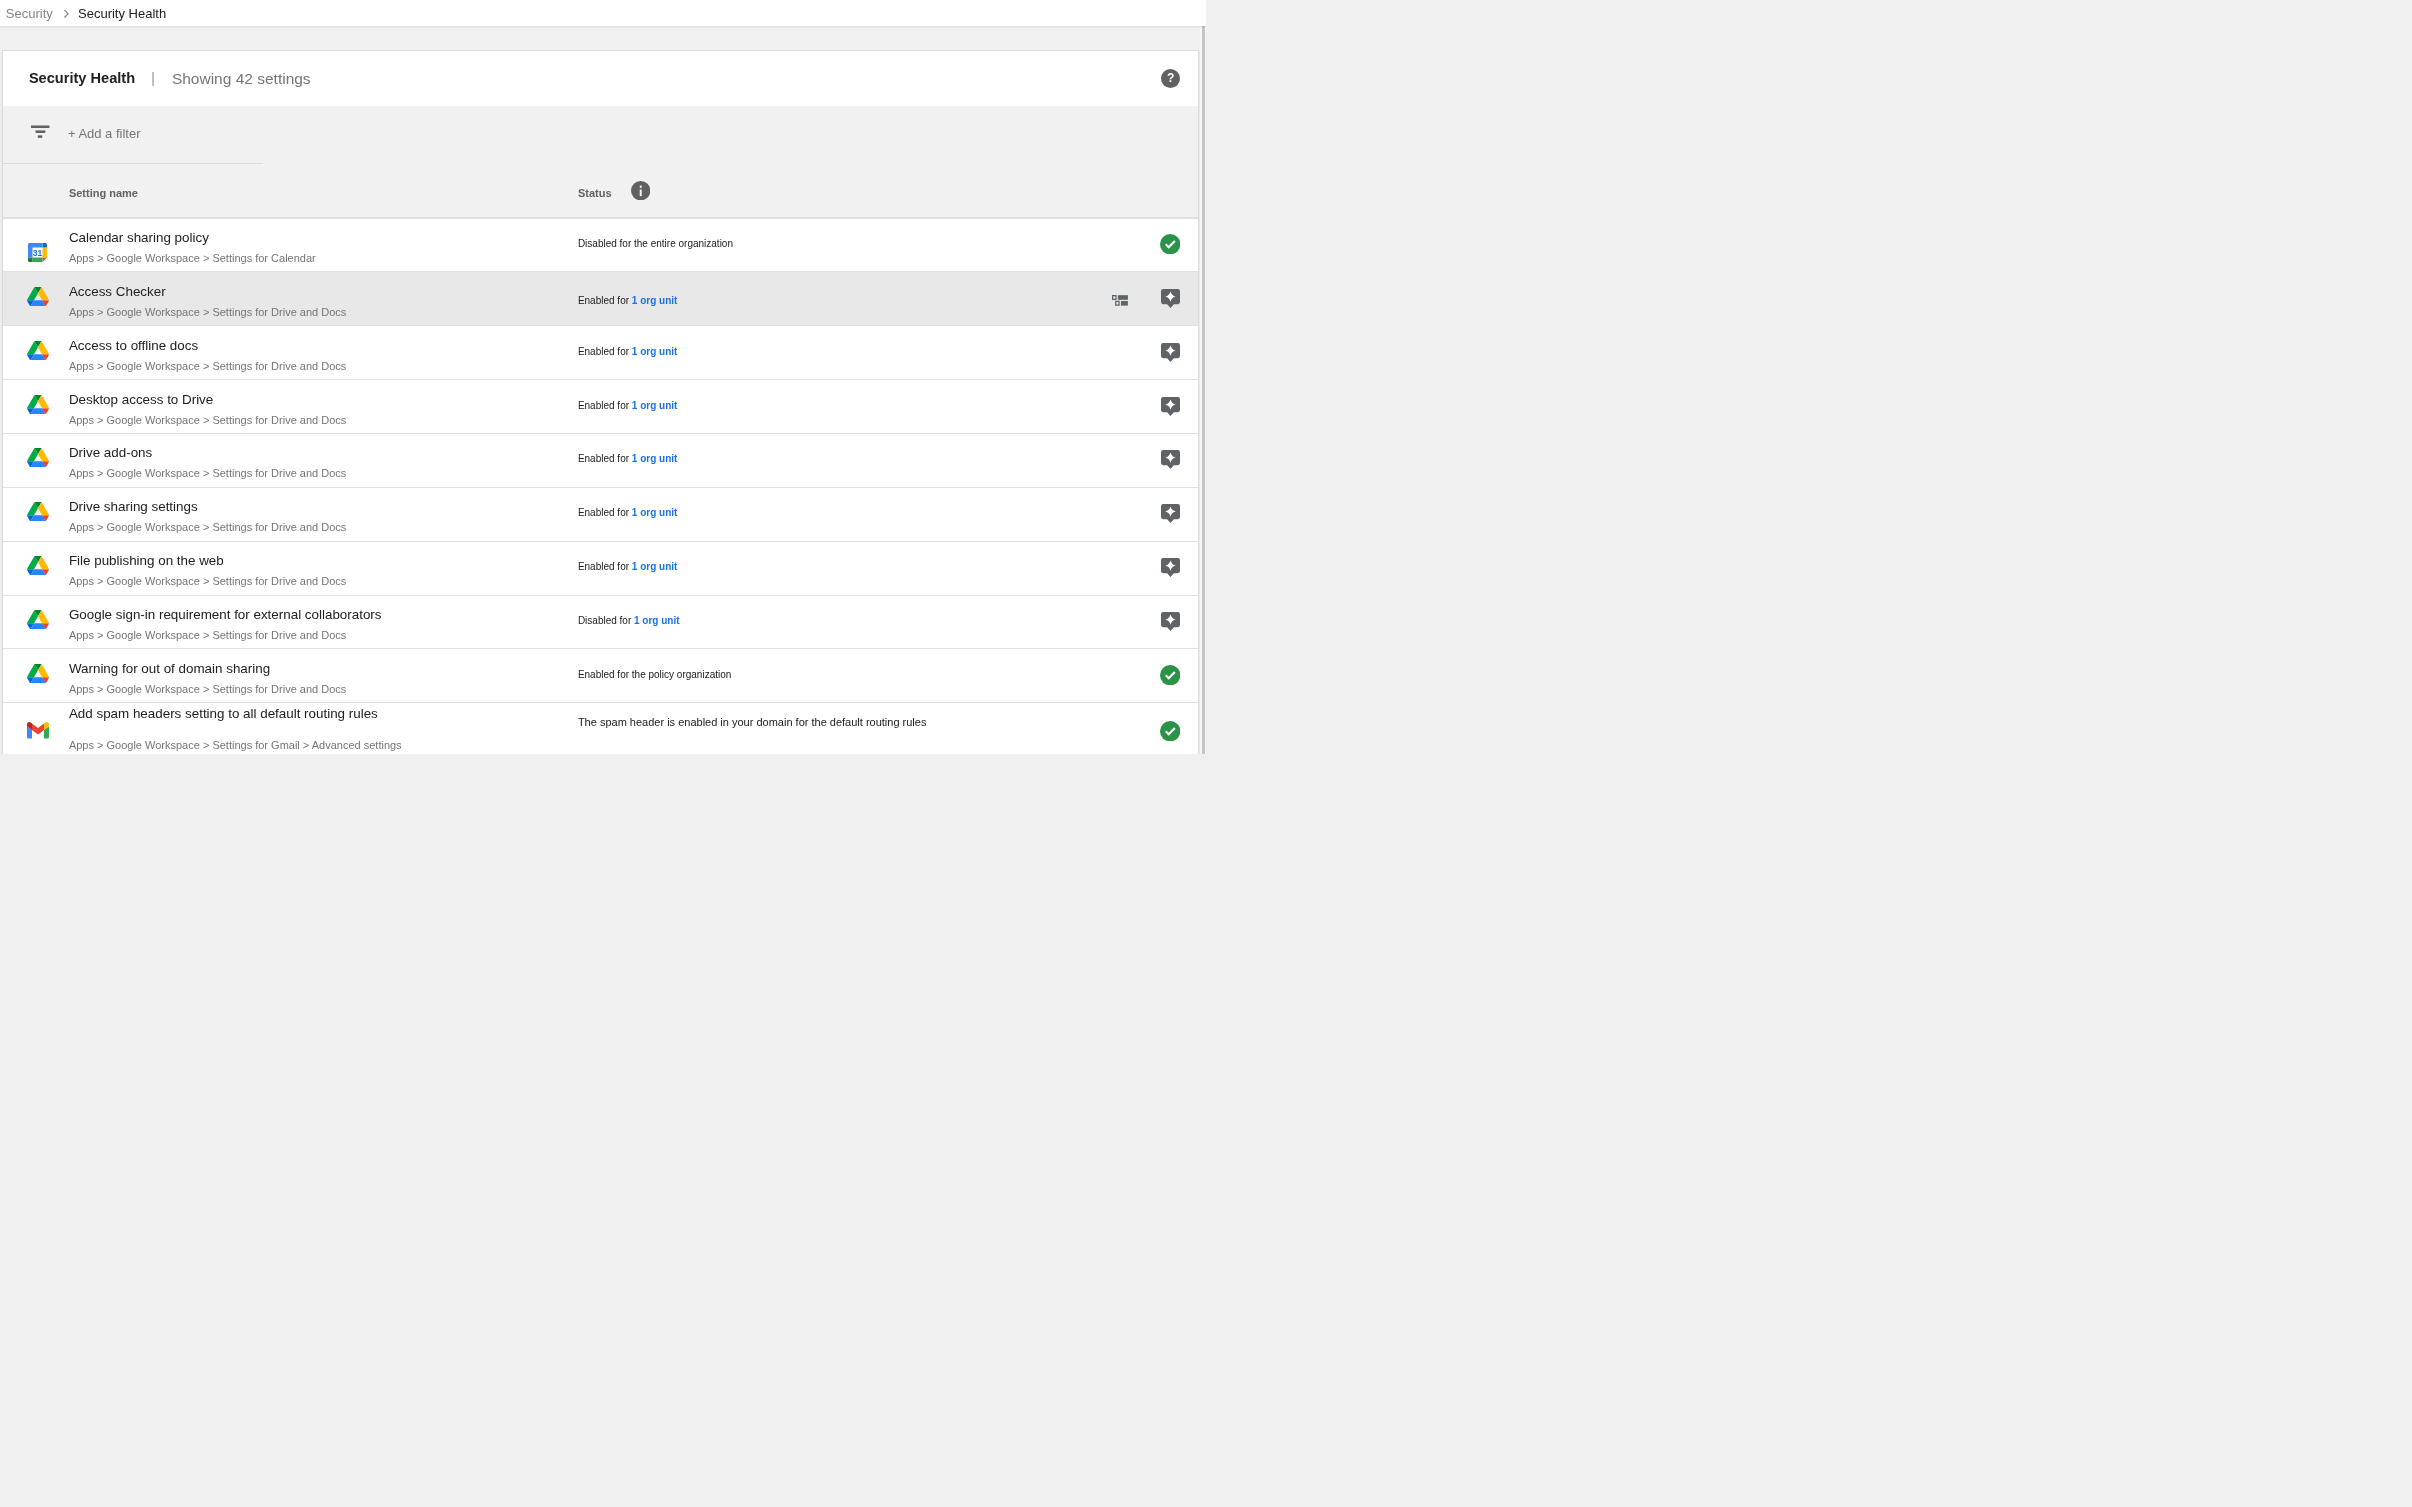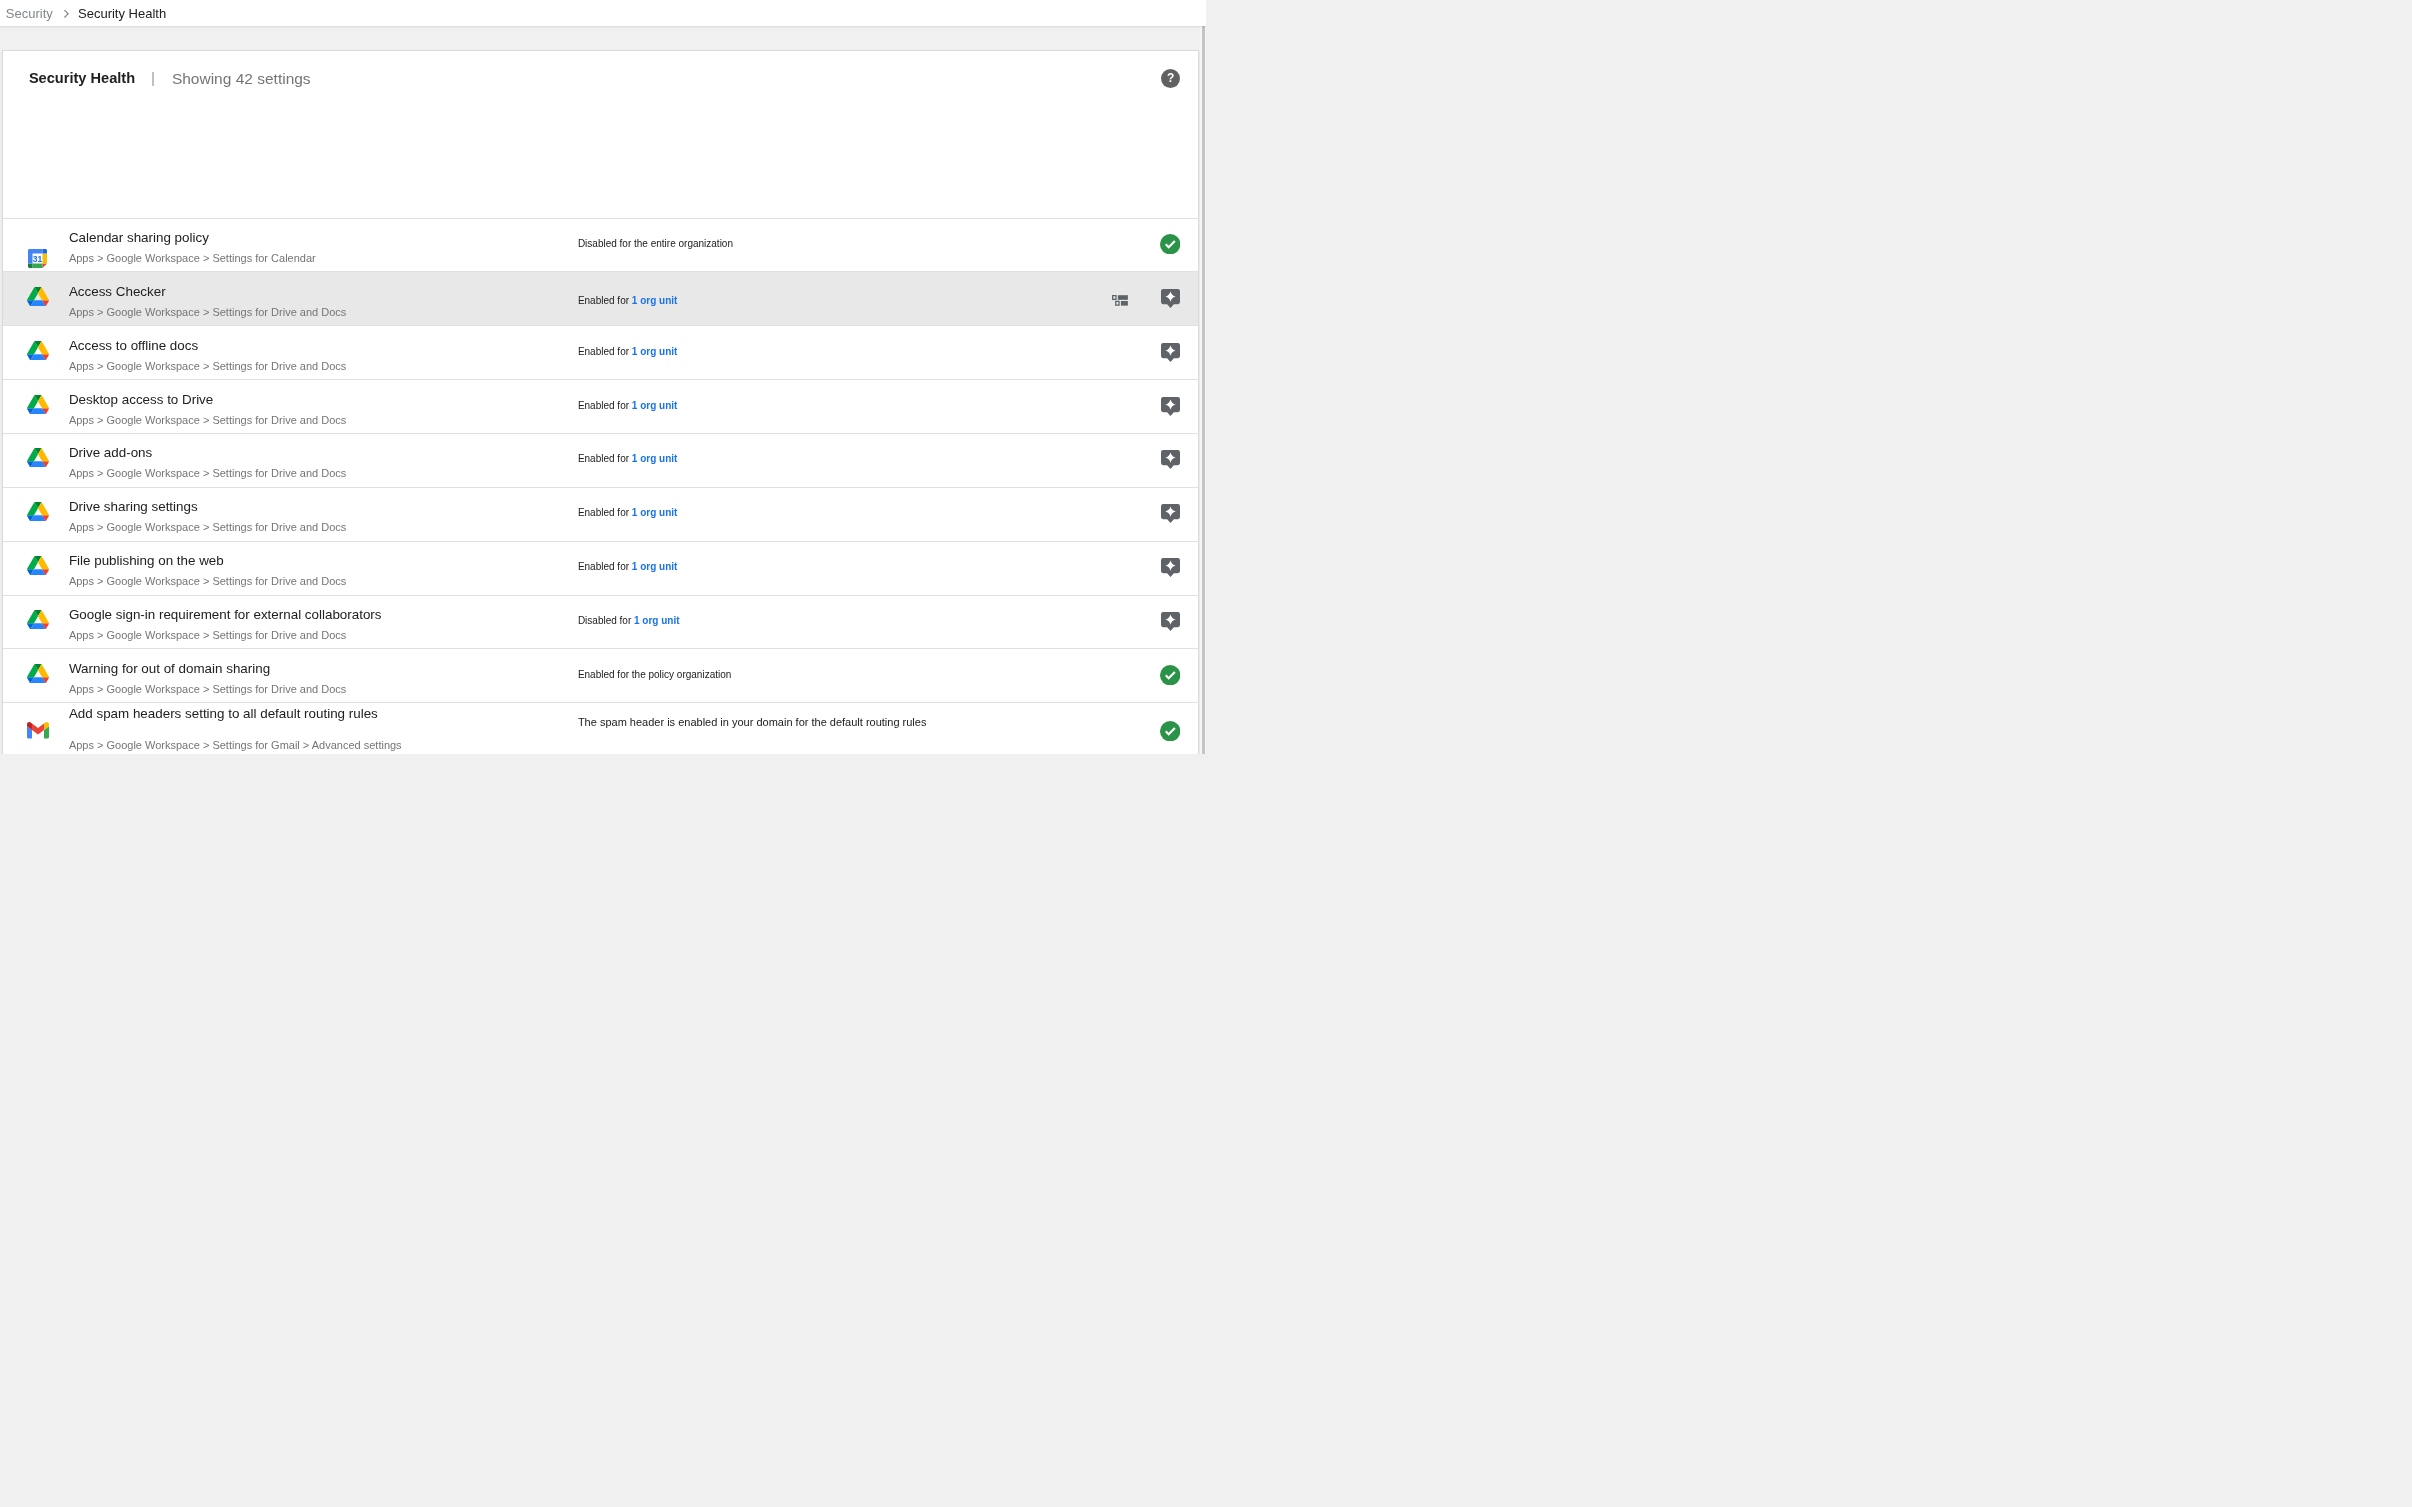--- a/index.html
+++ b/index.html
@@ -40,23 +40,39 @@
     </svg>
     <span class="crumb2">Security Health</span>
   </div>
 
   <div class="card">
     <div class="cardin">
     <span class="htitle">Security Health</span>
     <span class="hsep">|</span>
     <span class="hsub">Showing 42 settings</span>
     <div class="helpc">?</div>
+    <div class="band">
+      <svg class="abs" style="left:28px;top:19.4px" width="19.4" height="15.5" viewBox="0 0 20 16">
+        <rect x="0" y="0.5" width="19" height="2.6" fill="#616161"></rect>
+        <rect x="4.7" y="5.6" width="10.1" height="2.6" fill="#616161"></rect>
+        <rect x="7" y="10.7" width="4.6" height="2.6" fill="#616161"></rect>
+      </svg>
+      <span class="addfilter">+ Add a filter</span>
+      <div class="fdivider"></div>
+      <span class="colh" style="left:66px;top:81px">Setting name</span>
+      <span class="colh" style="left:575px;top:81px">Status</span>
+      <svg class="abs" style="left:628px;top:75px" width="19.4" height="19.4" viewBox="0 0 20 20">
+        <circle cx="10" cy="10" r="10" fill="#616161"></circle>
+        <rect x="9" y="4.8" width="2" height="2.2" fill="#fff"></rect>
+        <rect x="9" y="8.8" width="2" height="6.8" fill="#fff"></rect>
+      </svg>
+    </div>
     <div class="rows" id="rows">
         <div class="row" style="top:0px">
-          <span class="icon" style="left:25px;top:31px"><svg width="19" height="19" viewBox="0 0 200 200">
+          <span class="icon" style="left:25px;top:25px"><svg width="19" height="19" viewBox="0 0 200 200">
 <path fill="#fff" d="M152.63 47.37H47.37v105.26h105.26z"></path>
 <path fill="#ea4335" d="M152.63 200 200 152.63h-47.37z"></path>
 <path fill="#fbbc04" d="M200 47.37h-47.37v105.26H200z"></path>
 <path fill="#34a853" d="M152.63 152.63H47.37V200h105.26z"></path>
 <path fill="#188038" d="M0 152.63V184.2c0 8.74 7.07 15.8 15.79 15.8h31.58v-47.37z"></path>
 <path fill="#1967d2" d="M200 47.37V15.79C200 7.06 192.93 0 184.21 0h-31.58v47.37z"></path>
 <path fill="#4285f4" d="M152.63 0H15.79C7.07 0 0 7.06 0 15.79v136.84h47.37V47.37h105.26z"></path>
 <text x="100" y="132" font-family="Liberation Sans, sans-serif" font-size="90" font-weight="bold" fill="#1a73e8" text-anchor="middle">31</text>
 </svg></span>
           <span class="rtitle" style="top:12.6px">Calendar sharing policy</span>

